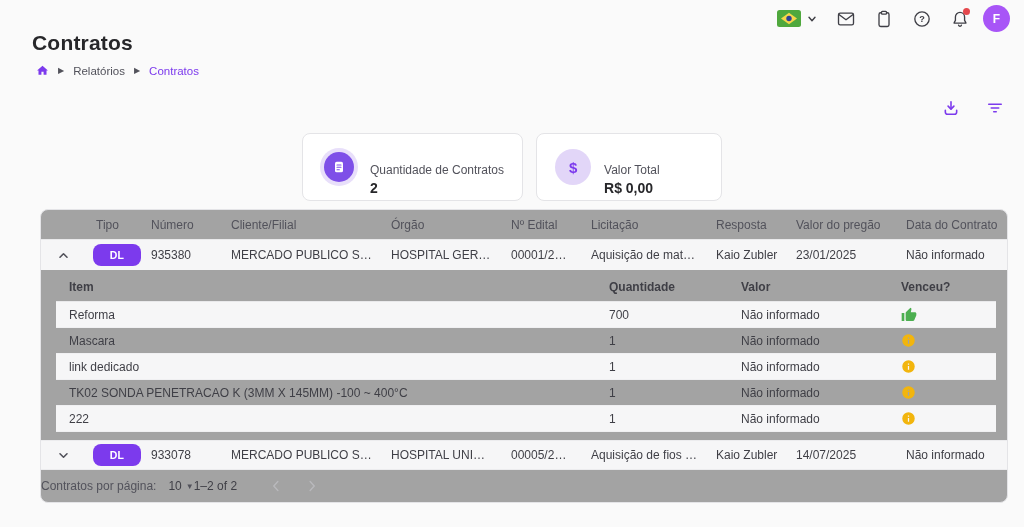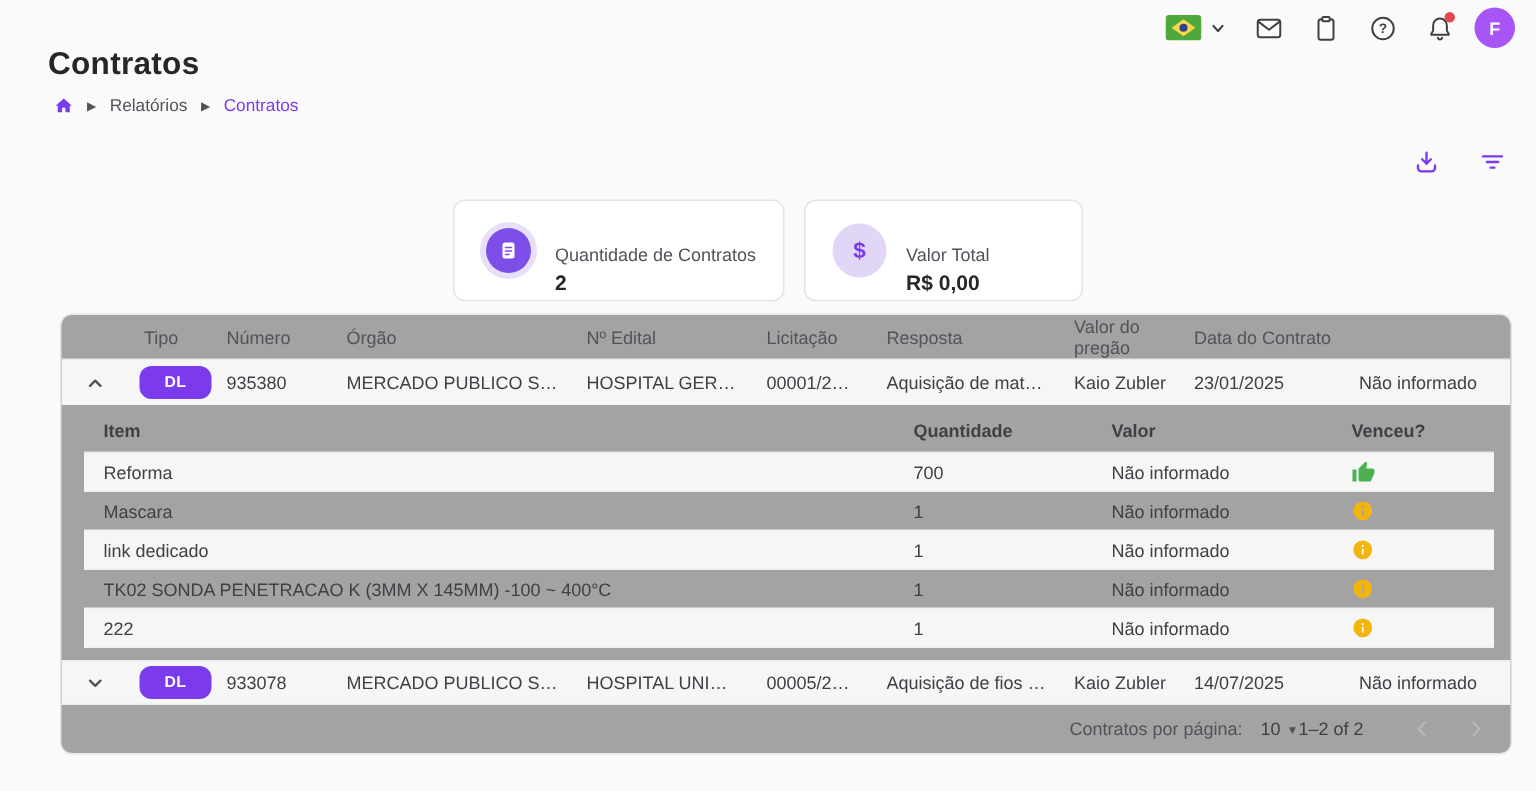--- a/index.html
+++ b/index.html
@@ -53,21 +53,21 @@
   
   .inner-wrap { margin:3px 11px 8px 15px; }
   .irow { display:grid; grid-template-columns:553px 132px 160px 1fr; align-items:center; height:26px; font-size:12px; }
   .irow .i-item { padding-left:13px; overflow:hidden; white-space:nowrap; text-overflow:ellipsis; }
   .ihead { height:29px; font-weight:bold; color:#3F3F46; border-bottom:1px solid #E9E9EB; }
   .irow.odd { background:#F6F6F7; }
   .irow.item { border-bottom:1px solid #F0F0F2; }
   .venceu-cell { display:flex; align-items:center; }
 
   
-  .tfoot { display:flex; justify-content:flex-end; align-items:center; height:32px; padding-right:12px; font-size:12px; color:#3F3F46; }
+  .tfoot { display:flex; justify-content:flex-start; align-items:center; height:32px; padding-right:12px; font-size:12px; color:#3F3F46; }
   .pp-label { color:#52525B; margin-right:12px; }
   .pp-select { background:none; border:none; cursor:pointer; display:flex; align-items:center; gap:4px; font-size:12px; color:#3F3F46; padding:0; }
   .pp-caret { font-size:8px; color:#52525B; }
   .pp-range { margin-right:28px; }
   .pager-btn { background:none; border:none; padding:0; width:22px; height:22px; display:flex; align-items:center; justify-content:center; cursor:pointer; }
   .pager-btn + .pager-btn { margin-left:14px; }
 </style>
 </head>
 <body>
 
@@ -181,20 +181,21 @@
     </div>
   </div>
 </div>
 
 <div class="table-wrap">
 
   <div class="trow thead">
     <div></div>
     <div class="h-tipo">Tipo</div>
     <div>Número</div>
+    <div>Cliente/Filial</div>
     <div>Órgão</div>
     <div>Nº Edital</div>
     <div>Licitação</div>
     <div>Resposta</div>
     <div>Valor do pregão</div>
     <div>Data do Contrato</div>
   </div>
 
   <div class="trow contract-row">
     <div class="expand-cell">

